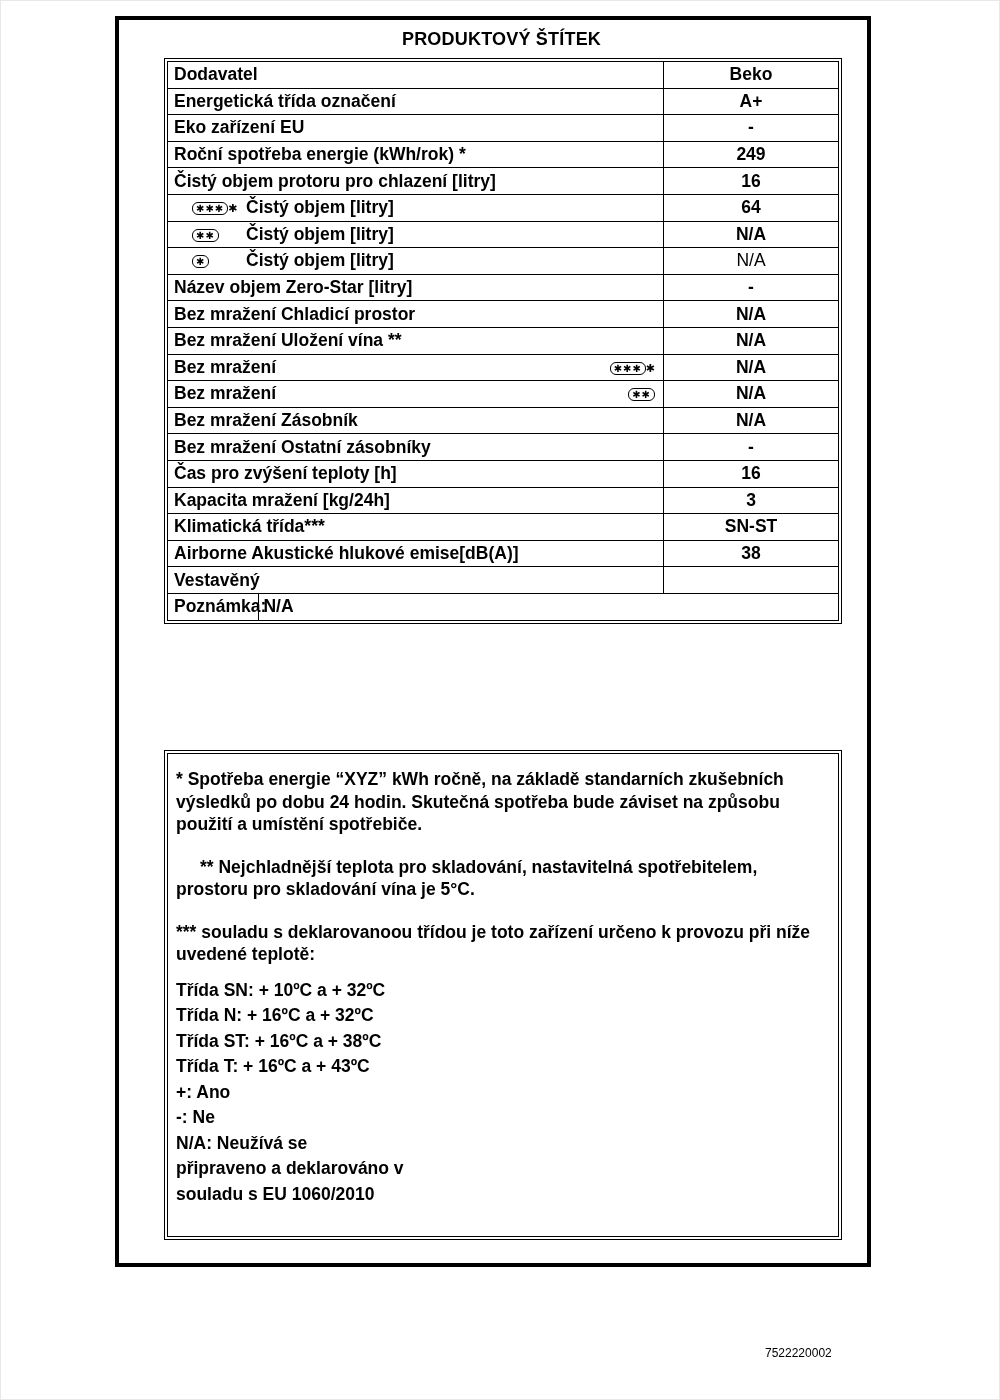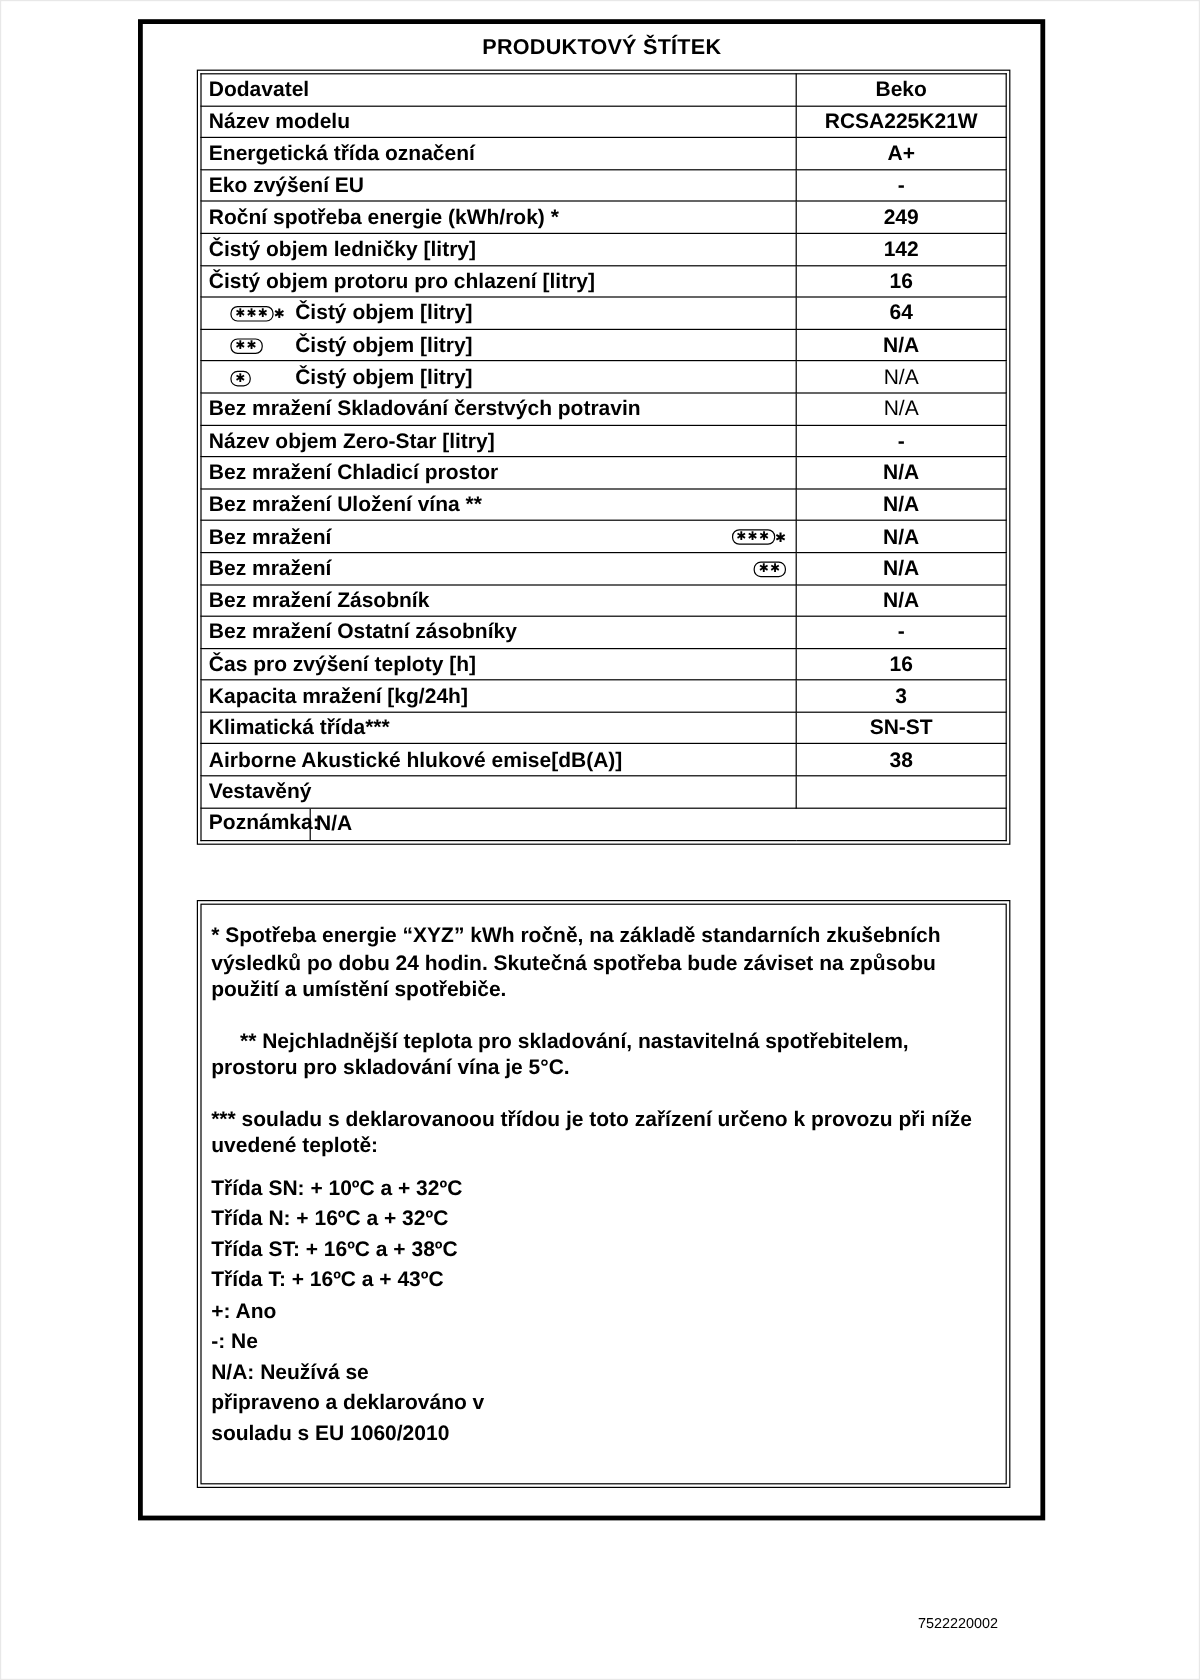--- a/index.html
+++ b/index.html
@@ -37,57 +37,45 @@
   <div class="title">PRODUKTOVÝ ŠTÍTEK</div>
 
   <div class="tbl-wrap">
     <table class="spec">
       <tbody id="spec-body">
           <tr>
             <td><span>Dodavatel</span></td>
             <td class="val">Beko</td>
           </tr>
           <tr>
-            <td><span>Název modelu</span></td>
-            <td class="val">RCSA225K21W</td>
-          </tr>
-          <tr>
             <td><span>Energetická třída označení</span></td>
             <td class="val">A+</td>
           </tr>
           <tr>
-            <td><span>Eko zvýšení EU</span></td>
+            <td><span>Eko zařízení EU</span></td>
             <td class="val">-</td>
           </tr>
           <tr>
             <td><span>Roční spotřeba energie (kWh/rok) *</span></td>
             <td class="val">249</td>
-          </tr>
-          <tr>
-            <td><span>Čistý objem ledničky [litry]</span></td>
-            <td class="val">142</td>
           </tr>
           <tr>
             <td><span>Čistý objem protoru pro chlazení [litry]</span></td>
             <td class="val">16</td>
           </tr>
           <tr>
             <td class="lbl-indent"><span class="icon-slot"><span class="star-icon">✱✱✱</span><span class="star-extra">✱</span></span><span>Čistý objem [litry]</span></td>
             <td class="val">64</td>
           </tr>
           <tr>
             <td class="lbl-indent"><span class="icon-slot"><span class="star-icon">✱✱</span></span><span>Čistý objem [litry]</span></td>
             <td class="val">N/A</td>
           </tr>
           <tr>
             <td class="lbl-indent"><span class="icon-slot"><span class="star-icon">✱</span></span><span>Čistý objem [litry]</span></td>
-            <td class="val light">N/A</td>
-          </tr>
-          <tr>
-            <td><span>Bez mražení Skladování čerstvých potravin</span></td>
             <td class="val light">N/A</td>
           </tr>
           <tr>
             <td><span>Název objem Zero-Star [litry]</span></td>
             <td class="val">-</td>
           </tr>
           <tr>
             <td><span>Bez mražení Chladicí prostor</span></td>
             <td class="val">N/A</td>
           </tr>

